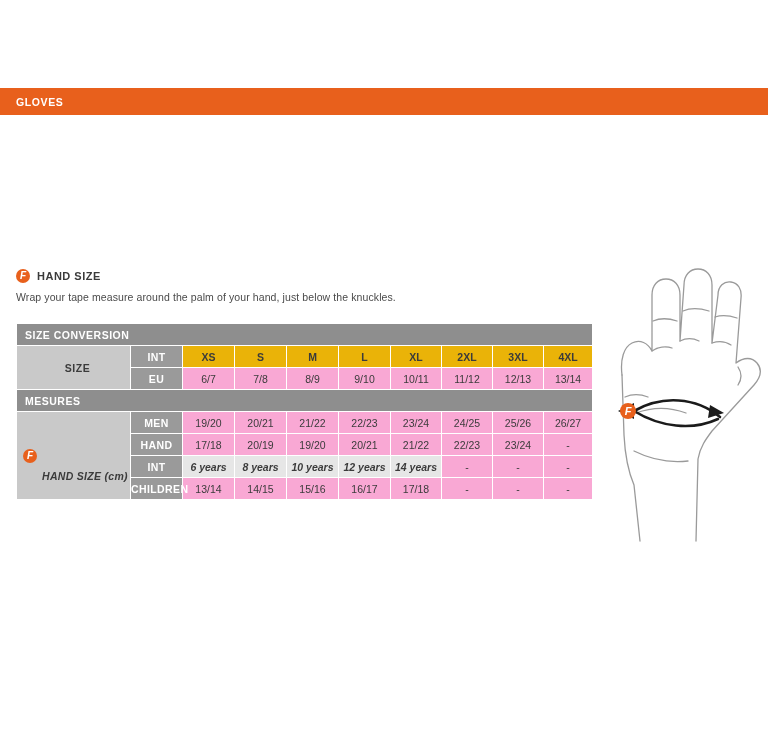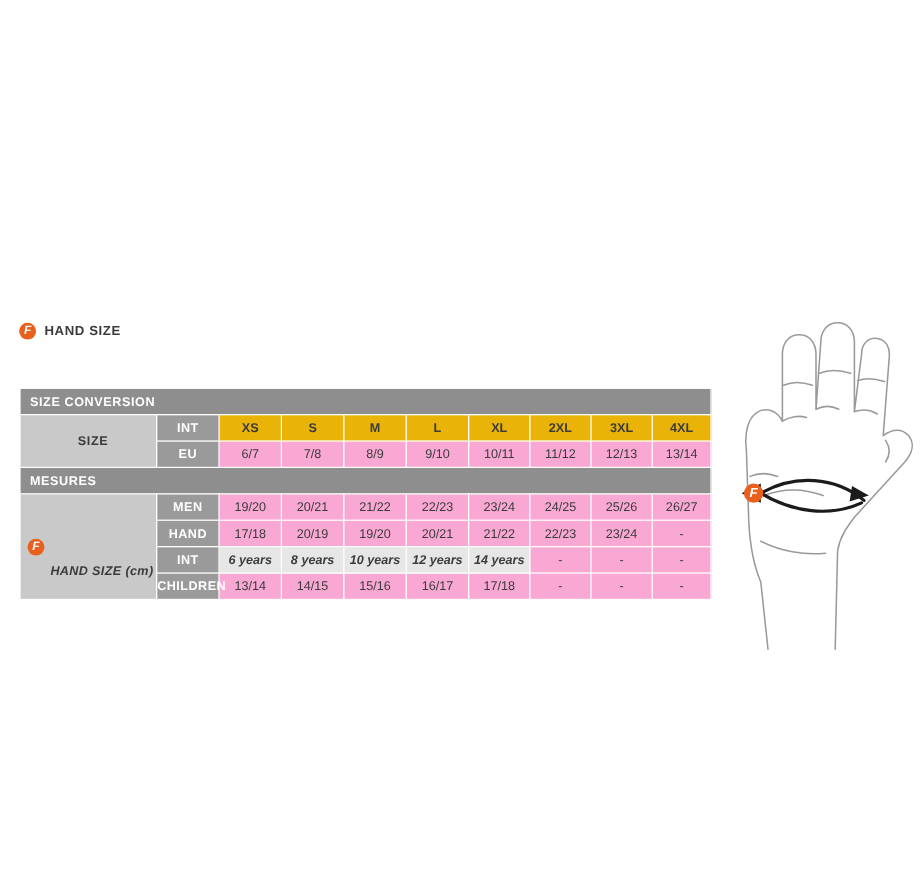--- a/index.html
+++ b/index.html
@@ -178,25 +178,29 @@
     align-items: center;
     justify-content: center;
     line-height: 1;
   }
 </style>
 </head>
 <body>
 
 <div class="page">
 
+  <div class="titlebar">
+    <span class="titlebar-label">GLOVES</span>
+  </div>
 
   <div class="section-head">
     <span class="f-badge">F</span>
     <span class="section-title">HAND SIZE</span>
   </div>
+  <div class="section-sub">Wrap your tape measure around the palm of your hand, just below the knuckles.</div>
 
   <table class="chart">
     <colgroup>
       <col style="width:114px">
       <col style="width:52px">
       <col style="width:52px">
       <col style="width:52px">
       <col style="width:52px">
       <col style="width:52px">
       <col style="width:51px">

